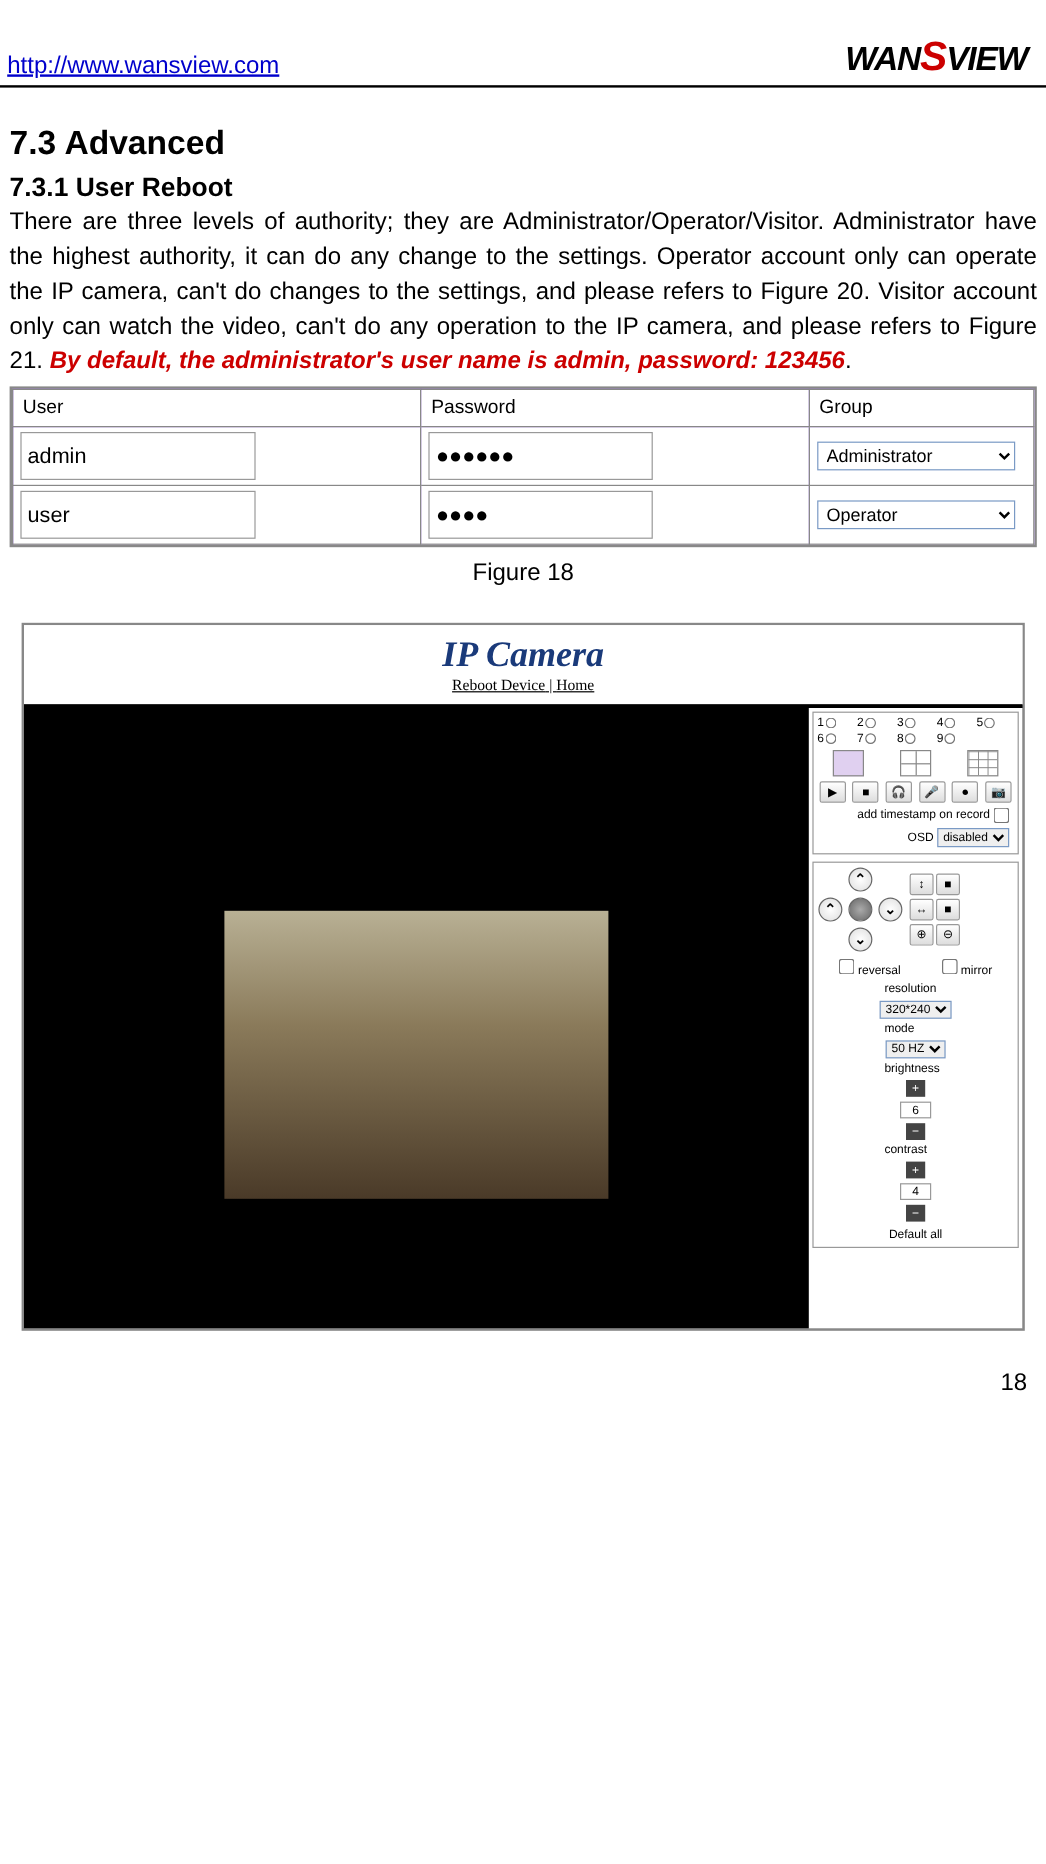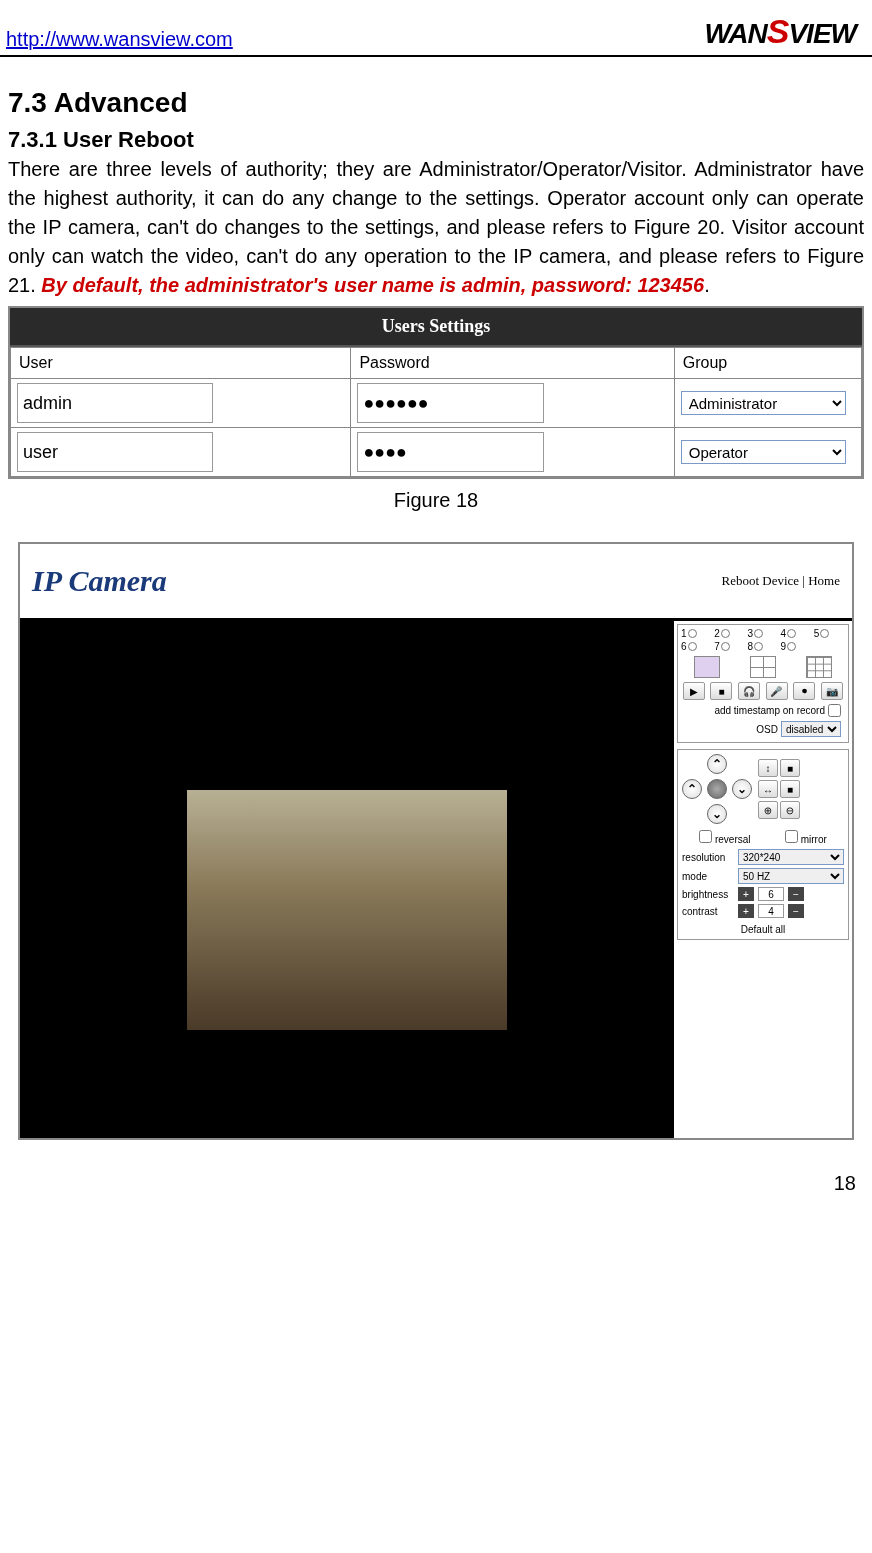--- a/index.html
+++ b/index.html
@@ -6,21 +6,21 @@
     body {
       font-family: Arial, sans-serif;
       width: 872px;
       background: #fff;
       padding: 0;
     }
     .page-header {
       display: flex;
       justify-content: space-between;
       align-items: flex-end;
-      padding: 12px 16px 4px 6px;
+      padding: 28px 16px 4px 6px;
       border-bottom: 2px solid #000;
       margin-bottom: 20px;
       gap: 26px;
     }
     .header-link {
       color: #0000cc;
       text-decoration: underline;
       font-size: 20px;
     }
     .logo {
@@ -112,32 +112,34 @@
     .figure20-container {
       border: 2px solid #888;
       margin: 0 10px;
       background: #fff;
     }
     .fig20-header {
       display: flex;
       justify-content: space-between;
       align-items: center;
       background: #fff;
-      padding: 20px 12px;
+      padding: 8px 12px;
+      flex-direction: column;
     }
     .fig20-logo {
       font-family: 'Brush Script MT', cursive;
       font-style: italic;
       font-weight: bold;
       color: #1a3a7a;
       font-size: 30px;
     }
     .fig20-links {
       font-family: Georgia, serif;
       font-size: 13px;
+      text-decoration: underline;
     }
     .fig20-body {
       display: flex;
       background: #000;
       min-height: 520px;
       border-top: 3px solid #000;
     }
     .fig20-video {
       flex: 1;
       display: flex;
@@ -303,20 +305,21 @@
       justify-content: space-around;
       font-size: 10px;
       margin: 6px 0 4px;
     }
     .param-row {
       display: flex;
       align-items: center;
       gap: 4px;
       font-size: 10px;
       margin: 3px 0;
+      flex-direction: column;
     }
     .param-label { width: 52px; }
     .param-select {
       flex: 1;
       font-size: 10px;
       border: 1px solid #7a9ac5;
       height: 16px;
     }
     .num-box {
       width: 26px;
@@ -358,21 +361,20 @@
 </div>
 
 <div class="content">
   <div class="h2">7.3  Advanced</div>
   <div class="h3">7.3.1  User Reboot</div>
   <div class="body-text">
     <span>There are three levels of authority; they are Administrator/Operator/Visitor. Administrator have the highest authority, it can do any change to the settings. Operator account only can operate the IP camera, can't do changes to the settings, and please refers to Figure 20. Visitor account only can watch the video, can't do any operation to the IP camera, and please refers to Figure 21. </span><span class="warning">By default, the administrator's user name is admin, password: 123456</span><span>.</span>
   </div>
 
   <div class="figure19-container">
-    <div class="fig19-titlebar">Users  Settings</div>
     <table class="fig19-table">
       <tbody>
           <tr class="hdr">
         <td style="width:40%">User</td>
         <td style="width:38%">Password</td>
         <td style="width:22%">Group</td>
       </tr>
       <tr>
         <td><input class="fig19-input" value="admin" style=""></td>
         <td><input class="fig19-input" value="●●●●●●" style=""></td>

